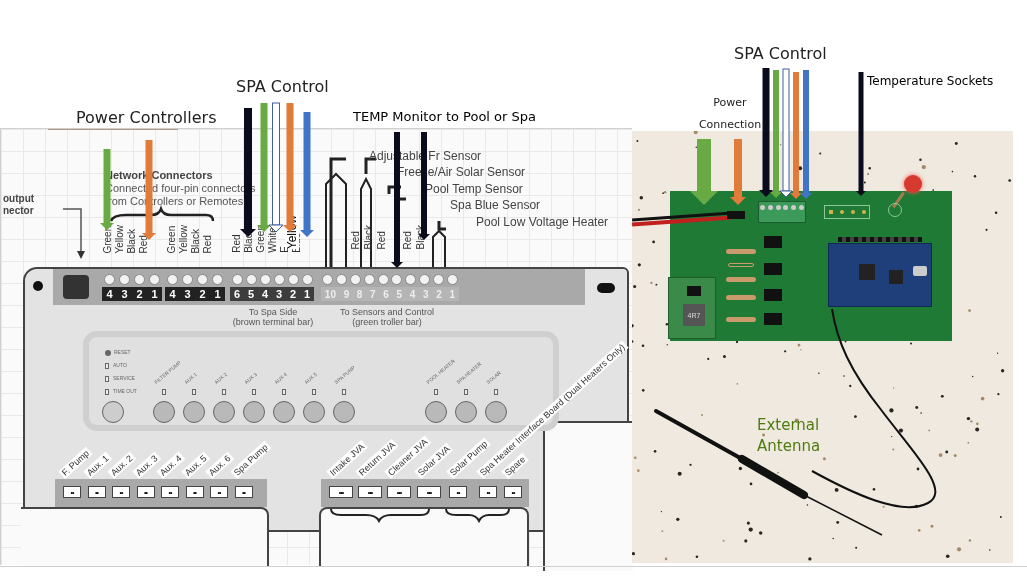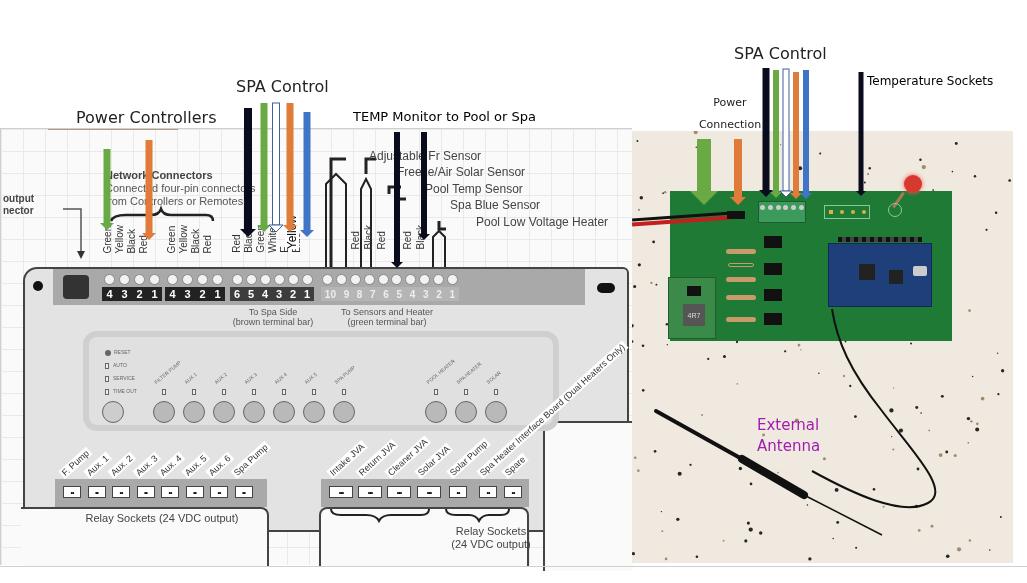--- a/index.html
+++ b/index.html
@@ -177,22 +177,22 @@
         <span>2</span>
         <span>1</span>
     </div>
   </div>
 
   <div class="abs small-gray" style="left:222px;top:178px;width:100px;">
     <div>To Spa Side</div>
     <div>(brown terminal bar)</div>
   </div>
   <div class="abs small-gray" style="left:326px;top:178px;width:120px;">
-    <div>To Sensors and Heater</div>
-    <div>(green terminal bar)</div>
+    <div>To Sensors and Control</div>
+    <div>(green troller bar)</div>
   </div>
 
 
   <div class="abs" style="left:82px;top:202px;width:476px;height:100px;background:#e0e0e0;border:6px solid #cfcfcf;border-radius:14px;"></div>
 
   <div class="abs" style="left:104px;top:217px;font-size:5px;color:#666;line-height:13px;">
     <div><span style="display:inline-block;width:6px;height:6px;border-radius:50%;background:#666;vertical-align:middle;margin-right:3px;"></span><span>RESET</span></div>
     <div><span class="led" style="display:inline-block;vertical-align:middle;margin-right:4px;"></span><span>AUTO</span></div>
     <div><span class="led" style="display:inline-block;vertical-align:middle;margin-right:4px;"></span><span>SERVICE</span></div>
     <div><span class="led" style="display:inline-block;vertical-align:middle;margin-right:4px;"></span><span>TIME OUT</span></div>
@@ -244,21 +244,20 @@
       <div class="abs relay-label" style="left: 137.5px; top: 340px;">Aux. 3</div>
       <div class="abs relay" style="left: 160px; top: 357px;">••</div>
       <div class="abs relay-label" style="left: 162px; top: 340px;">Aux. 4</div>
       <div class="abs relay" style="left: 184.5px; top: 357px;">••</div>
       <div class="abs relay-label" style="left: 186.5px; top: 340px;">Aux. 5</div>
       <div class="abs relay" style="left: 209px; top: 357px;">••</div>
       <div class="abs relay-label" style="left: 211px; top: 340px;">Aux. 6</div>
       <div class="abs relay" style="left: 233.5px; top: 357px;">••</div>
       <div class="abs relay-label" style="left: 235.5px; top: 340px;">Spa Pump</div>
     </div>
-  <div class="abs" style="left:56px;top:383px;width:210px;text-align:center;font-size:11px;color:#444;">Relay Sockets (24 VDC output)</div>
 
   <div class="abs" style="left:320px;top:350px;width:208px;height:28px;background:#a9a9a9;"></div>
   <div id="relay-right">
       <div class="abs relay" style="left: 328px; top: 357px; width: 24px;">•••</div>
       <div class="abs relay-label" style="left: 332px; top: 340px;">Intake JVA</div>
       <div class="abs relay" style="left: 357px; top: 357px; width: 24px;">•••</div>
       <div class="abs relay-label" style="left: 361px; top: 340px;">Return JVA</div>
       <div class="abs relay" style="left: 386px; top: 357px; width: 24px;">•••</div>
       <div class="abs relay-label" style="left: 390px; top: 340px;">Cleaner JVA</div>
       <div class="abs relay" style="left: 416px; top: 357px; width: 24px;">•••</div>
@@ -267,24 +266,20 @@
       <div class="abs relay-label" style="left: 452px; top: 340px;">Solar Pump</div>
       <div class="abs relay" style="left: 478px; top: 357px; width: 18px;">••</div>
       <div class="abs relay-label" style="left: 482px; top: 340px;">Spa Heater Interface Board (Dual Heaters Only)</div>
       <div class="abs relay" style="left: 503px; top: 357px; width: 18px;">••</div>
       <div class="abs relay-label" style="left: 507px; top: 340px;">Spare</div>
     </div>
   <svg class="abs" style="left:320px;top:378px" width="210" height="20">
     <path d="M10,2 Q10,8 20,8 L45,8 Q55,8 58,14 Q61,8 70,8 L100,8 Q108,8 108,2" fill="none" stroke="#222" stroke-width="2"></path>
     <path d="M125,2 Q125,8 135,8 L148,8 Q155,8 158,14 Q161,8 168,8 L180,8 Q188,8 188,2" fill="none" stroke="#222" stroke-width="2"></path>
   </svg>
-  <div class="abs" style="left:440px;top:396px;width:100px;text-align:center;font-size:11px;color:#444;line-height:13px;">
-    <div>Relay Sockets</div>
-    <div>(24 VDC output)</div>
-  </div>
 </div>
 
 <div class="abs label-calibri" style="left:76px;top:108px;font-size:16px;">Power Controllers</div>
 <div class="abs" style="left:48px;top:129px;width:130px;height:1px;background:#b09a85;"></div>
 <div class="abs label-calibri" style="left:236px;top:77px;font-size:16px;">SPA Control</div>
 <div class="abs label-calibri" style="left:353px;top:109px;font-size:13px;color:#000;">TEMP Monitor to Pool or Spa</div>
 
 <svg class="abs" style="left:0;top:0;pointer-events:none" width="632" height="300" id="left-arrows">
     <g>
       <rect x="103.5" y="149" width="7" height="74" fill="#6aaa45" stroke="none"></rect>
@@ -497,21 +492,21 @@
     <div style="position:absolute;left:14px;top:26px;width:22px;height:22px;background:#555;color:#ddd;font-size:7px;display:flex;align-items:center;justify-content:center;">4R7</div>
     <div style="position:absolute;left:18px;top:8px;width:14px;height:10px;background:#111;"></div>
   </div>
 
   <svg class="abs" style="left:0;top:0" width="381" height="432">
     <path d="M200,178 C205,210 218,240 250,280 C280,320 320,360 296,372 C270,386 220,362 180,340" fill="none" stroke="#111" stroke-width="2"></path>
     <line x1="24" y1="280" x2="110" y2="328" stroke="#111" stroke-width="4" stroke-linecap="round"></line>
     <line x1="110" y1="328" x2="172" y2="364" stroke="#111" stroke-width="8" stroke-linecap="round"></line>
     <line x1="172" y1="364" x2="250" y2="404" stroke="#111" stroke-width="1.5"></line>
   </svg>
-  <div class="abs label-calibri" style="left:125px;top:284px;font-size:15px;line-height:21px;color:#a21caf;">
+  <div class="abs label-calibri" style="left:125px;top:284px;font-size:15px;line-height:21px;color:#4d7c0f;">
     <div>External</div>
     <div>Antenna</div>
   </div>
 </div>
 
 <svg class="abs" style="left:632px;top:0;pointer-events:none" width="395" height="300" id="right-arrows">
     <g>
       <rect x="65" y="139" width="14" height="52" fill="#6aaa45" stroke="none"></rect>
       <polygon points="58,191 86,191 72,205" fill="#6aaa45" stroke="none"></polygon>
     </g>

